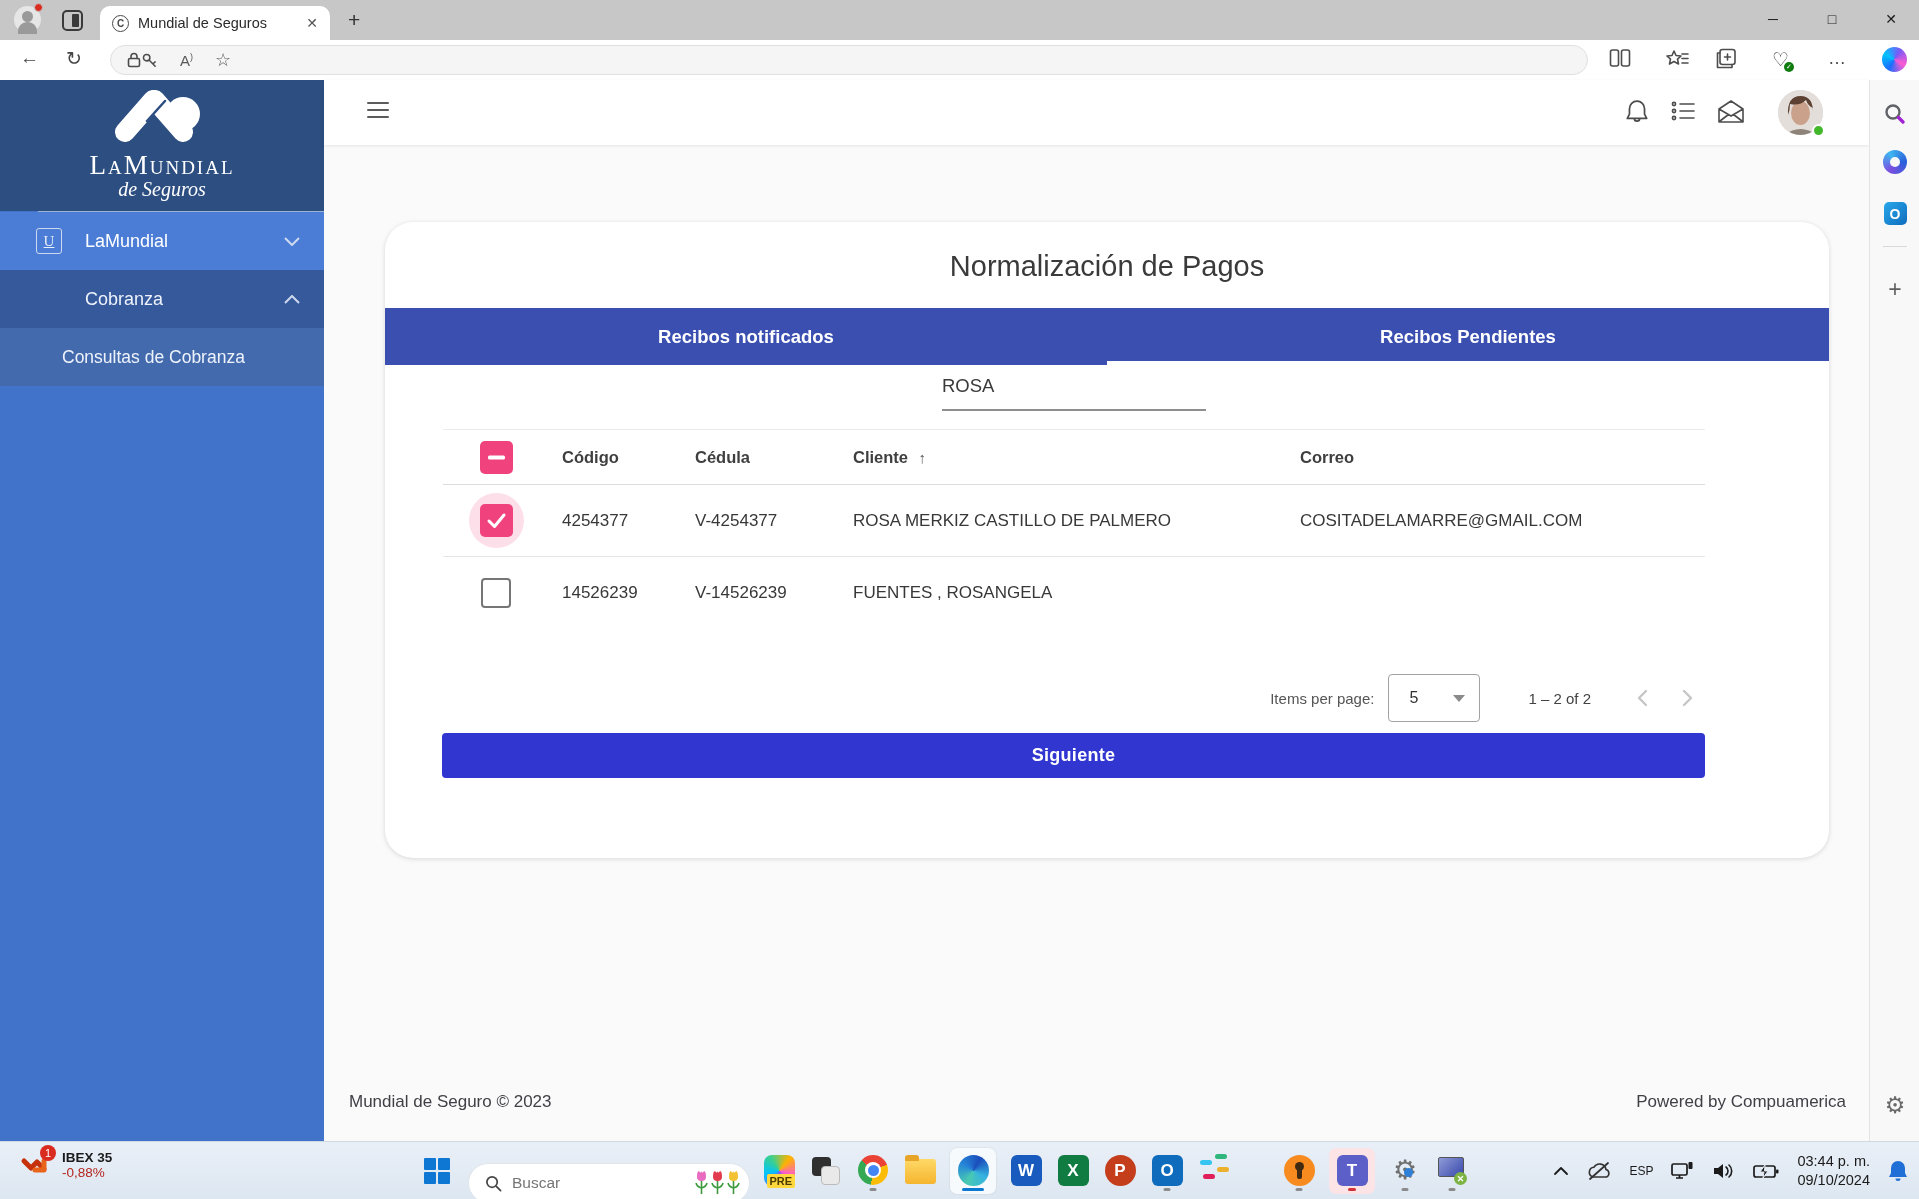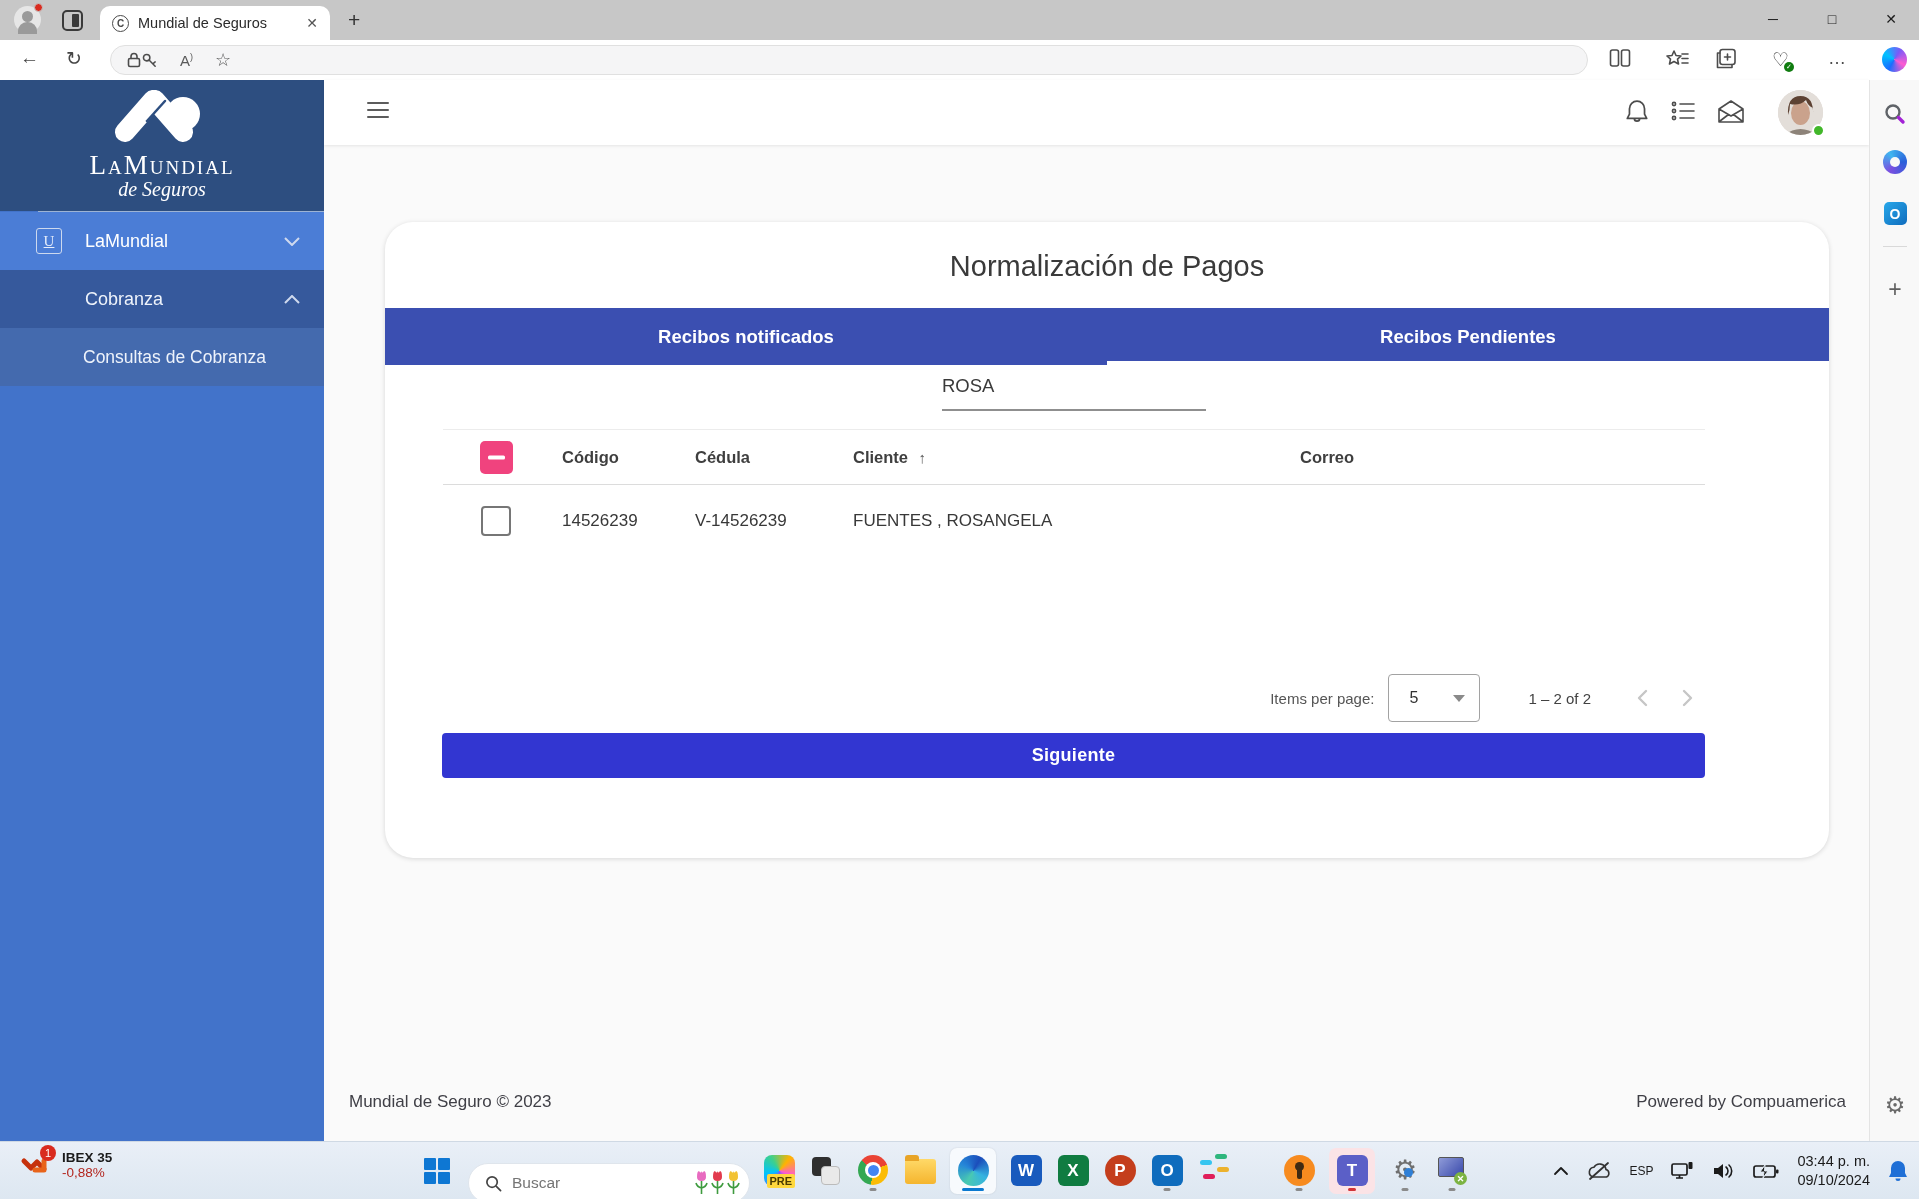--- a/index.html
+++ b/index.html
@@ -38,21 +38,21 @@
   .sidebar { position:absolute; left:0; top:0; width:324px; height:1061px; background:#4273ca; }
   .side-logo { height:131px; background:#2d4e80; text-align:center; color:#fff; position:relative; }
   .logo-main { font-family:"Liberation Serif", serif; font-size:27px; letter-spacing:2px; margin-top:2px; font-variant:small-caps; }
   .logo-sub { font-family:"Liberation Serif", serif; font-style:italic; font-size:20px; margin-top:-3px; }
   .side-divider { height:1px; background:#9db3d4; margin:0 0 0 38px; }
   .nav-item { height:58px; display:flex; align-items:center; color:#eef3fb; font-size:18px; position:relative; }
   .nav-item.reporteria { background:#4b7dd6; color:#fff; }
   .nav-item.cobranza  { background:#36599c; }
   .nav-item.consultas { background:#446aae; font-size:17.5px; }
   .nav-label { margin-left:85px; }
-  .nav-label.noicon { margin-left:83px; }
+  .nav-label.noicon { margin-left:62px; }
   .u-icon { position:absolute; left:36px; width:26px; height:26px; border:1.5px solid #cdd9ee; border-radius:3px; display:flex; align-items:center; justify-content:center; font-family:"Liberation Serif", serif; font-size:15px; text-decoration:underline; color:#e7eefb; }
   .nav-chev { position:absolute; right:24px; }
 
   
   .rail { position:absolute; right:0; top:0; width:50px; height:1061px; background:#f8f8f8; border-left:1px solid #e4e4e4; }
   .rail-item { position:absolute; left:0; width:50px; display:flex; justify-content:center; }
   .m365-orb { width:24px; height:24px; border-radius:50%; background:conic-gradient(from 90deg,#2a5fd9,#7b4fe0,#3fb6f0,#2a5fd9); position:relative; }
   .m365-orb::after { content:""; position:absolute; left:7px; top:7px; width:10px; height:10px; border-radius:50%; background:#f8f8f8; }
   .outlook-sq { width:23px; height:23px; border-radius:5px; background:linear-gradient(135deg,#28a8ea,#0f6cbd); color:#fff; font-weight:700; font-size:14px; display:flex; align-items:center; justify-content:center; }
   .rail-divider { position:absolute; left:13px; width:24px; height:1px; background:#d9d9d9; }
@@ -293,20 +293,34 @@
             </div>
             <div>Código</div>
             <div>Cédula</div>
             <div>
               <span>Cliente</span>
               <span class="sort-arrow">↑</span>
             </div>
             <div>Correo</div>
           </div>
 
+          <div class="tgrid trow">
+            <div class="cb-wrap">
+              <div class="halo"></div>
+              <div class="cb pink">
+                <svg width="25" height="25" viewBox="0 0 25 25">
+                    <polyline points="5,13 10.5,18.5 20,7" fill="none" stroke="#fff" stroke-width="3" stroke-linecap="round" stroke-linejoin="round"></polyline>
+                  </svg>
+              </div>
+            </div>
+            <div>4254377</div>
+            <div>V-4254377</div>
+            <div>ROSA MERKIZ CASTILLO DE PALMERO</div>
+            <div>COSITADELAMARRE@GMAIL.COM</div>
+          </div>
 
           <div class="tgrid trow last">
             <div class="cb-wrap">
               <div class="cb empty"></div>
             </div>
             <div>14526239</div>
             <div>V-14526239</div>
             <div>FUENTES , ROSANGELA</div>
             <div></div>
           </div>

